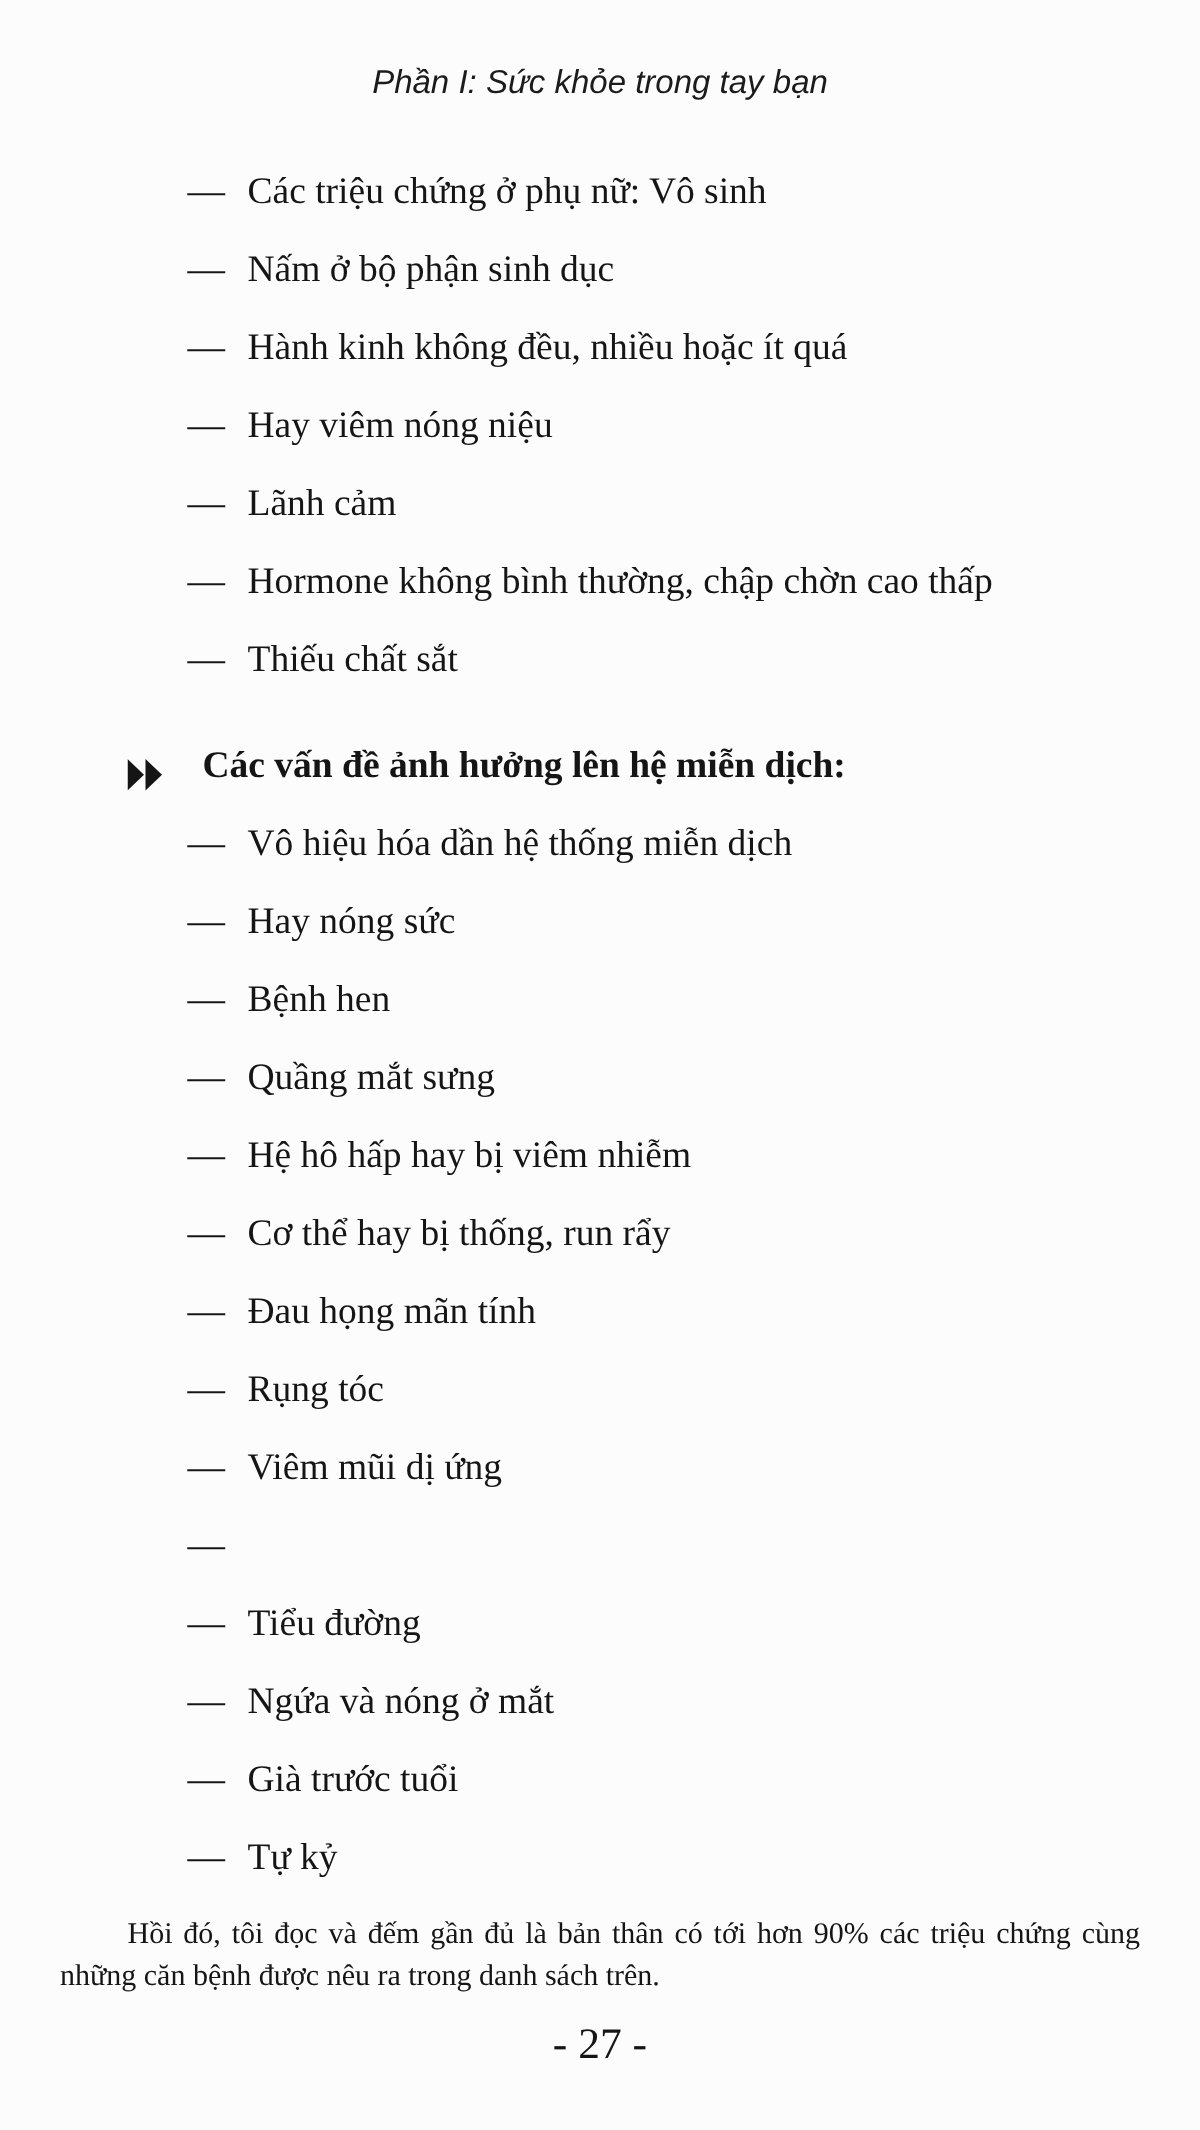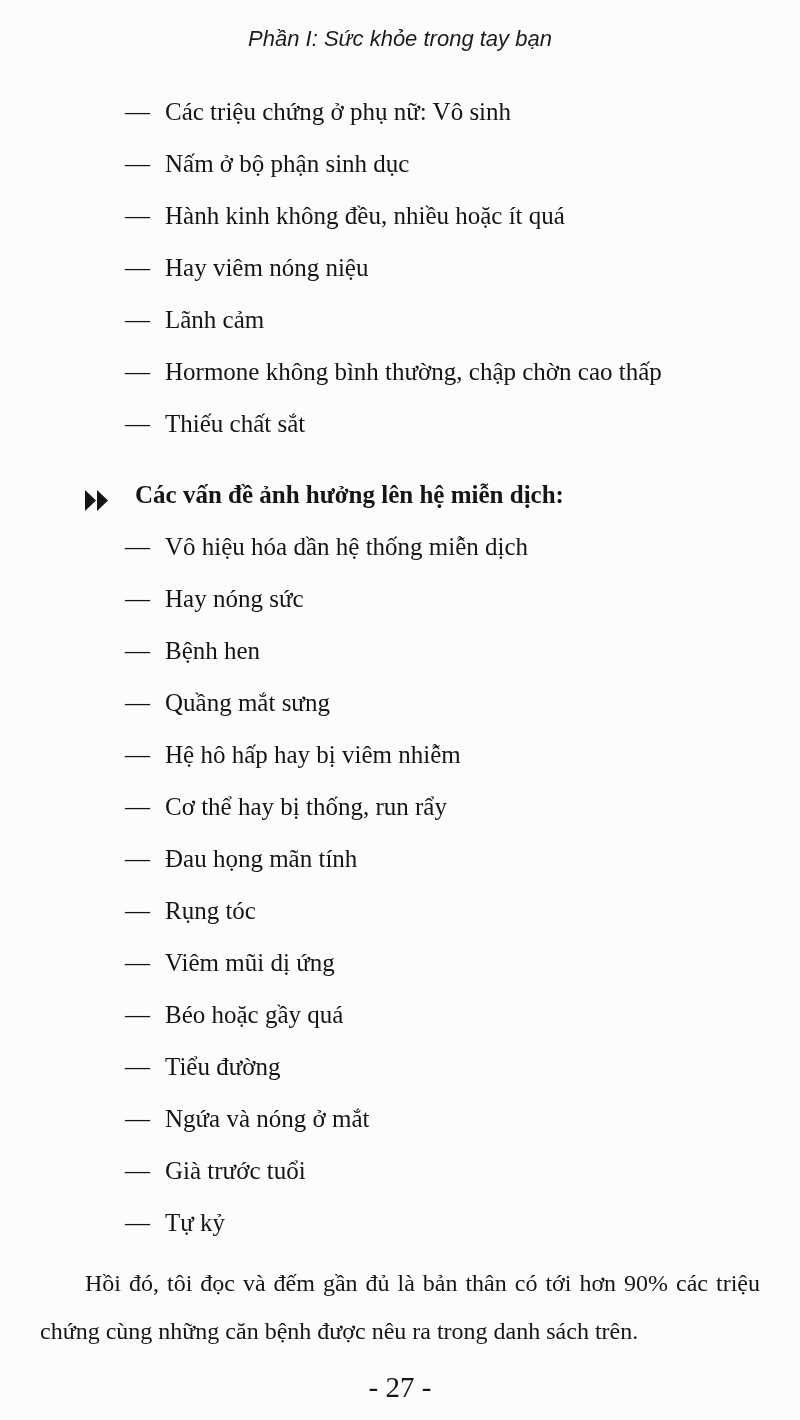--- a/index.html
+++ b/index.html
@@ -8,21 +8,21 @@
     position: relative;
     width: 800px;
     height: 1420px;
     margin: 0 auto;
     background: #fcfcfc;
     color: #151515;
     overflow: hidden;
     font-family: "Liberation Serif", serif;
   }
   .doc-header {
-    padding-top: 26px;
+    padding-top: 42px;
     text-align: center;
     font-family: "Liberation Sans", sans-serif;
     font-style: italic;
     font-size: 22px;
     line-height: 26px;
     color: #1b1b1b;
   }
   .list { margin-left: 125px; margin-right: 30px; }
   .group1 { margin-top: 44px; }
   .list-item {
@@ -46,22 +46,22 @@
     font-weight: bold;
   }
   .marker {
     flex: none;
     width: 50px;
     padding-top: 5px;
   }
   .marker svg { display: block; }
   .paragraph {
     margin: 14px 40px 0 40px;
-    font-size: 24px;
-    line-height: 48px;
+    font-size: 20px;
+    line-height: 28px;
     text-align: justify;
     text-indent: 45px;
   }
   .page-number {
     margin-top: 18px;
     text-align: center;
     font-size: 29px;
     line-height: 28px;
   }
 </style>
@@ -162,21 +162,20 @@
         <span>Rụng tóc</span>
       </div>
 
       <div class="list-item">
         <span class="dash">—</span>
         <span>Viêm mũi dị ứng</span>
       </div>
 
       <div class="list-item">
         <span class="dash">—</span>
-        <span>Béo hoặc gầy quá</span>
       </div>
 
       <div class="list-item">
         <span class="dash">—</span>
         <span>Tiểu đường</span>
       </div>
 
       <div class="list-item">
         <span class="dash">—</span>
         <span>Ngứa và nóng ở mắt</span>

